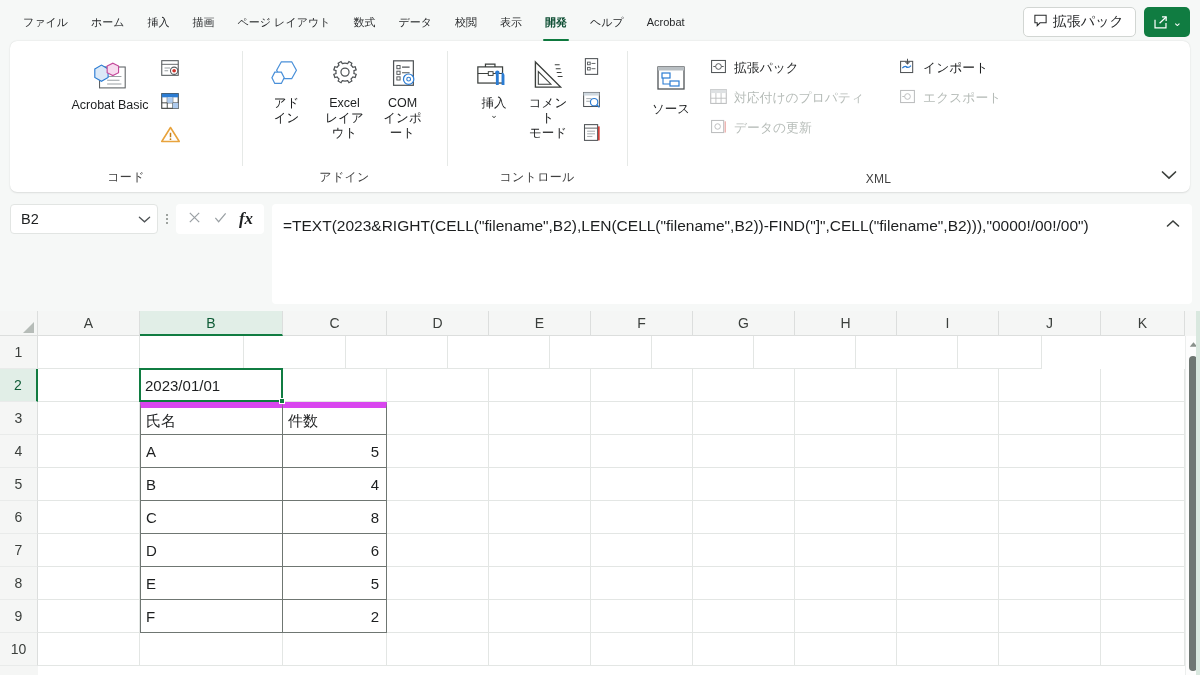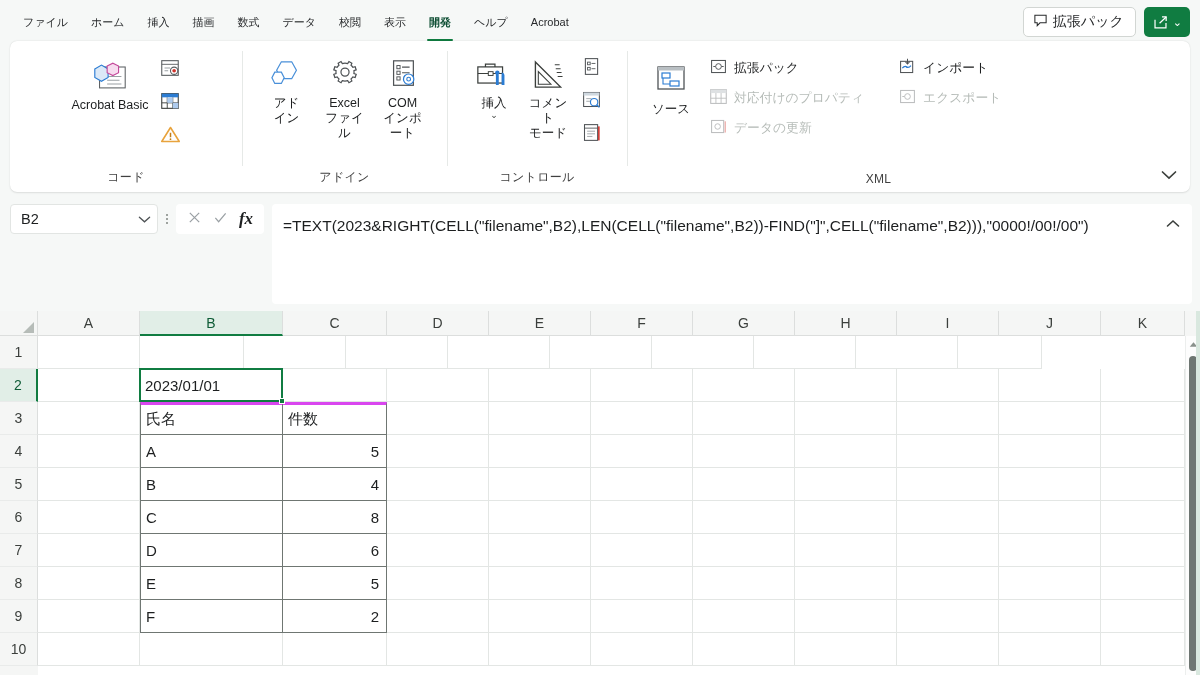--- a/index.html
+++ b/index.html
@@ -132,21 +132,21 @@
   .cells { position: relative; flex: 1; background: #fff; overflow: hidden; }
   .grow { display: flex; height: 33px; }
   .gc {
     flex: none; height: 33px; border-right: 1px solid #e3e6e4; border-bottom: 1px solid #e3e6e4;
     font-size: 15px; color: #1d1f20; display: flex; align-items: center; padding: 0 5px;
     position: relative; background: transparent;
   }
   .gc.r { justify-content: flex-end; padding-right: 7px; }
   .gc.box { border-right: 1px solid #6f7672; border-bottom: 1px solid #6f7672; }
   .gc.boxleft { border-left: 1px solid #6f7672; }
-  .gc.boxtop { border-top: 3px solid #d946ef; }
+  .gc.boxtop { border-top: 6px solid #d946ef; }
   .selbox {
     position: absolute; border: 2px solid #107c41; pointer-events: none; z-index: 5;
   }
   .selbox .handle {
     position: absolute; right: -4px; bottom: -4px; width: 6px; height: 6px;
     background: #107c41; border: 1px solid #fff;
   }
   
   .vscroll {
     position: absolute; right: 0; top: 25px; bottom: 0; width: 15px; background: #fdfdfd;
@@ -163,20 +163,21 @@
 <body>
 
 <div class="app">
 
   <div class="tabstrip">
     <div id="tabs-host" style="display:flex;align-items:center;">
         <div class="tab">ファイル</div>
         <div class="tab">ホーム</div>
         <div class="tab">挿入</div>
         <div class="tab">描画</div>
+        <div class="tab">ページ レイアウト</div>
         <div class="tab">数式</div>
         <div class="tab">データ</div>
         <div class="tab">校閲</div>
         <div class="tab">表示</div>
         <div class="tab active">開発</div>
         <div class="tab">ヘルプ</div>
         <div class="tab">Acrobat</div>
       </div>
     <div class="tabstrip-right">
       <div class="comment-btn">
@@ -270,21 +271,21 @@
 イン</span>
         </div>
         <div class="bigbtn narrow">
           <span class="ic">
             <svg width="36" height="32" viewBox="0 0 36 34">
               <path d="M18 5.5c1 0 2 .1 2.9.4l1.3-2.2 3.1 1.8-.9 2.3c.8.6 1.5 1.3 2 2.1l2.4-.6 1.1 3.4-2.4.8c.1.5.1 1 .1 1.5s0 1-.1 1.5l2.4.8-1.1 3.4-2.4-.6c-.5.8-1.2 1.5-2 2.1l.9 2.3-3.1 1.8-1.3-2.2c-.9.3-1.9.4-2.9.4s-2-.1-2.9-.4l-1.3 2.2-3.1-1.8.9-2.3c-.8-.6-1.5-1.3-2-2.1l-2.4.6-1.1-3.4 2.4-.8c-.1-.5-.1-1-.1-1.5s0-1 .1-1.5l-2.4-.8 1.1-3.4 2.4.6c.5-.8 1.2-1.5 2-2.1l-.9-2.3 3.1-1.8 1.3 2.2c.9-.3 1.9-.4 2.9-.4z" fill="none" stroke="#4f5356" stroke-width="1.3"></path>
               <circle cx="18" cy="15" r="4.3" fill="none" stroke="#4f5356" stroke-width="1.3"></circle>
             </svg>
           </span>
           <span class="lbl">Excel
-ファイル</span>
+レイアウト</span>
         </div>
         <div class="bigbtn narrow">
           <span class="ic">
             <svg width="36" height="32" viewBox="0 0 36 34">
               <rect x="8" y="3" width="21" height="26" fill="#fff" stroke="#4f5356" stroke-width="1.3"></rect>
               <rect x="11.5" y="8" width="3.4" height="3.4" fill="none" stroke="#4f5356" stroke-width="1"></rect>
               <line x1="17" y1="9.7" x2="25" y2="9.7" stroke="#4f5356" stroke-width="1.1"></line>
               <rect x="11.5" y="14" width="3.4" height="3.4" fill="none" stroke="#4f5356" stroke-width="1"></rect>
               <line x1="17" y1="15.7" x2="25" y2="15.7" stroke="#4f5356" stroke-width="1.1"></line>
               <rect x="11.5" y="20" width="3.4" height="3.4" fill="none" stroke="#4f5356" stroke-width="1"></rect>

